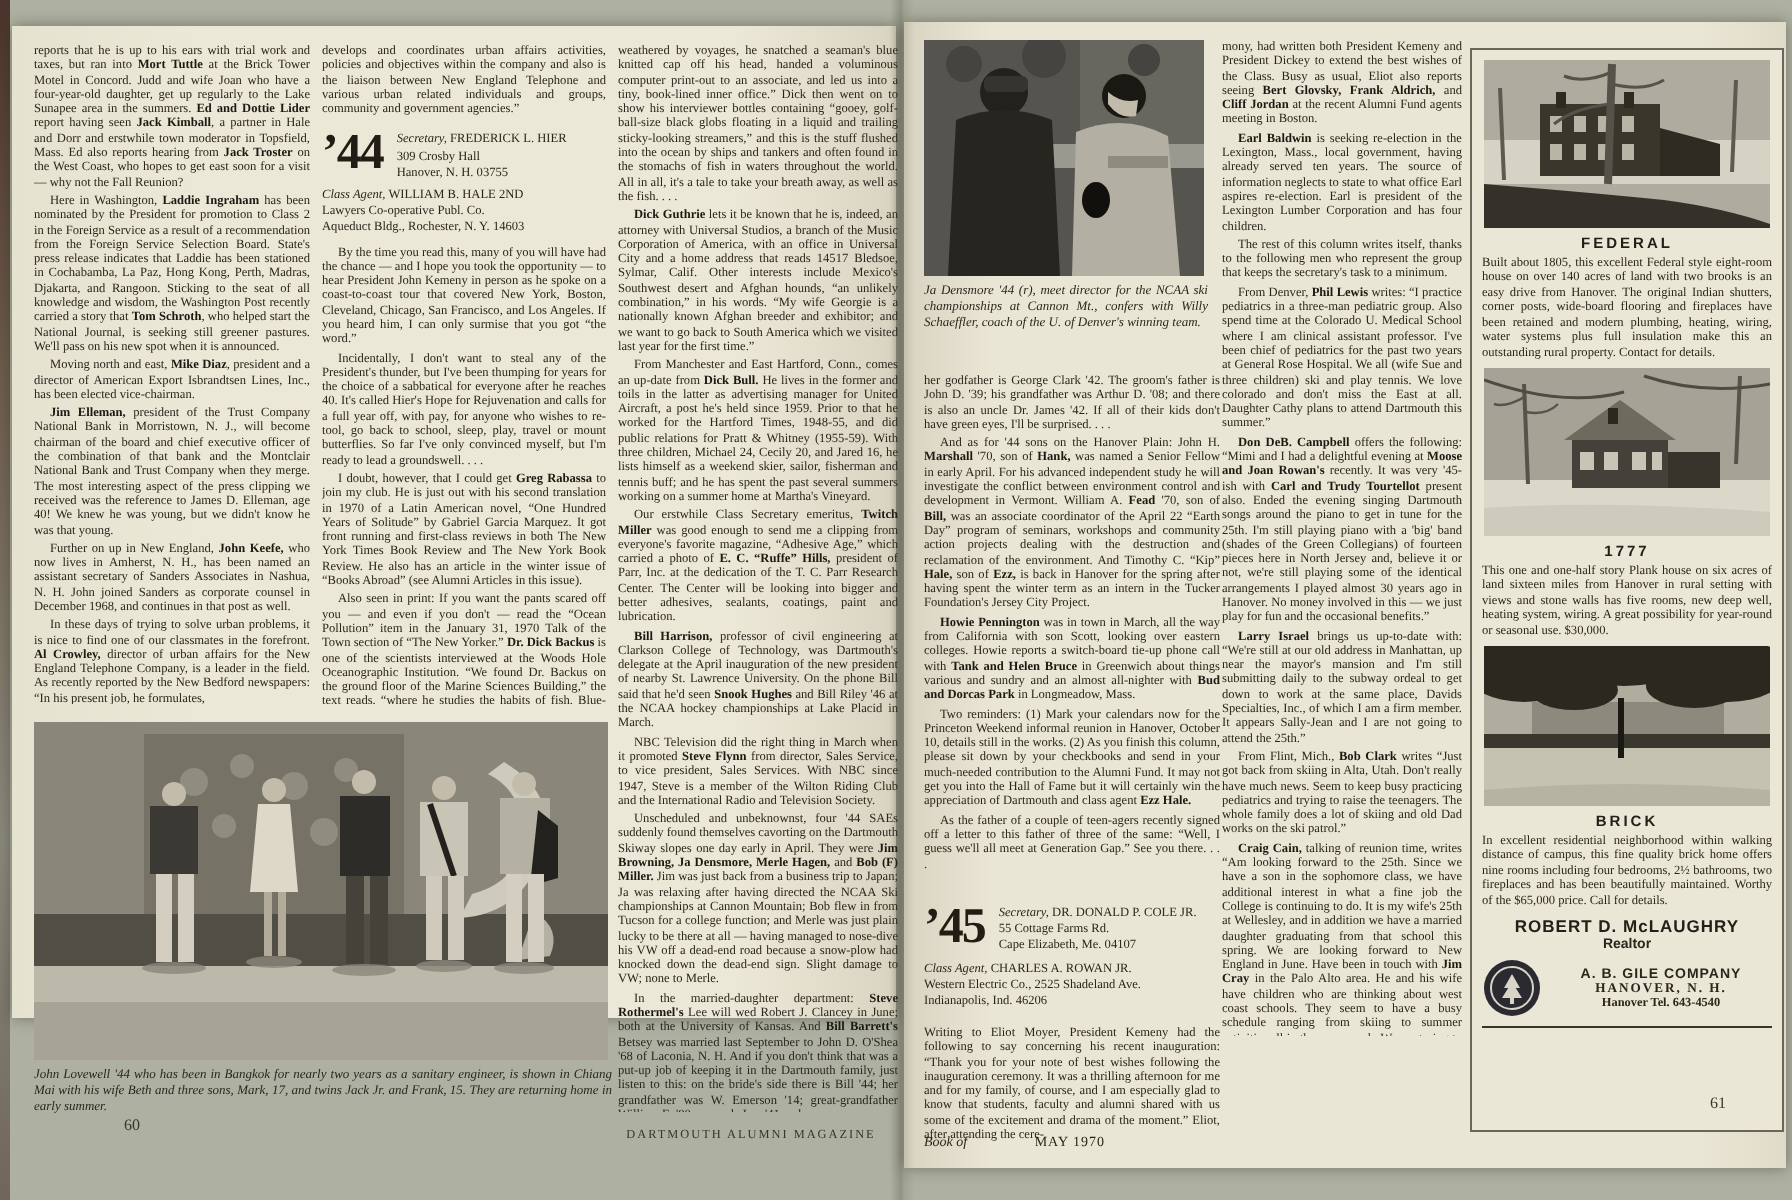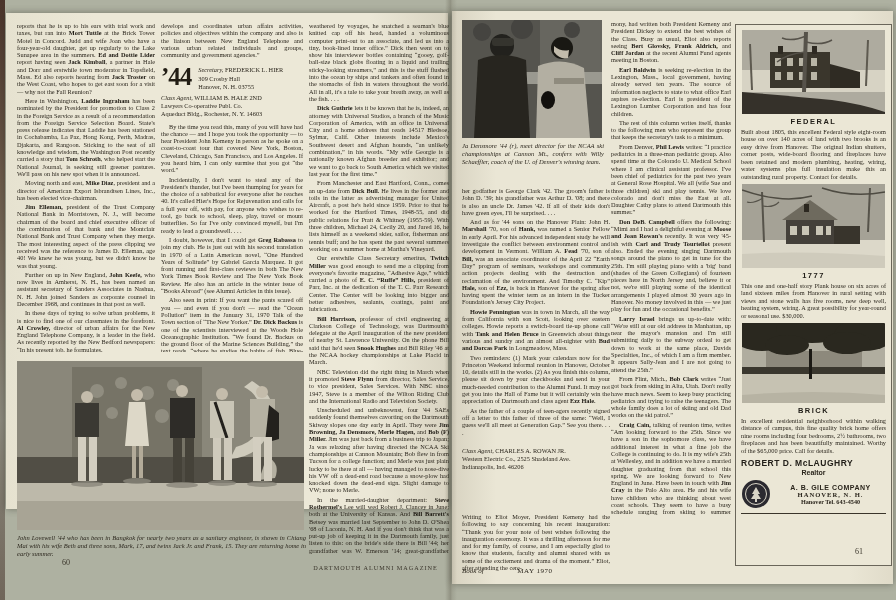--- a/index.html
+++ b/index.html
@@ -26,21 +26,21 @@
   .secline i{font-style:italic;}
   .agentblock{margin:2px 0 4px 0;text-align:left;}
   .photo{position:absolute;overflow:hidden;background:#8f8c80;}
   .photo svg{display:block;}
   .adbox{position:absolute;border:1px solid #6a665a;background:#ebe7d6;padding:5px 5px 4px 5px;box-sizing:border-box;}
   .adphoto{display:block;margin:0 auto;}
   .adtitle{font-family:"Liberation Sans",sans-serif;font-weight:bold;font-size:7.5px;
            letter-spacing:1.5px;text-align:center;margin:3px 0 2px 0;color:#23201a;}
   .adbody{font-size:6.3px;line-height:1.18;text-align:justify;margin-bottom:4px;}
   .rname{font-family:"Liberation Sans",sans-serif;font-weight:bold;font-size:8.5px;
-         letter-spacing:.5px;text-align:left;margin-top:4px;color:#23201a;}
+         letter-spacing:.5px;text-align:center;margin-top:4px;color:#23201a;}
   .rrole{font-family:"Liberation Sans",sans-serif;font-weight:bold;font-size:7px;text-align:center;margin:1px 0 3px 0;}
   .rrow{display:flex;align-items:center;gap:4px;}
   .rcol{flex:1;text-align:center;}
   .rcompany{font-family:"Liberation Sans",sans-serif;font-weight:bold;font-size:7px;letter-spacing:.5px;}
   .rcity{font-weight:bold;font-size:6.6px;letter-spacing:1px;}
   .rtel{font-weight:bold;font-size:6.2px;}
   .rule{border-top:1.5px solid #3a352b;margin-top:4px;}
   .gutter{position:absolute;left:445px;top:0;width:12px;height:600px;
           background:linear-gradient(90deg,rgba(60,55,40,0) 0%,rgba(60,55,40,.25) 45%,rgba(60,55,40,.12) 60%,rgba(60,55,40,0) 100%);}
 </style>
@@ -179,20 +179,28 @@
 
     <div class="col" style="left:10px;top:176px;width:148px;height:258px;">
       <p class="fl">her godfather is George Clark '42. The groom's father is John D. '39; his grandfather was Arthur D. '08; and there is also an uncle Dr. James '42. If all of their kids don't have green eyes, I'll be surprised. . . .</p>
       <p>And as for '44 sons on the Hanover Plain: John H. <b>Marshall</b> '70, son of <b>Hank,</b> was named a Senior Fellow in early April. For his advanced independent study he will investigate the conflict between environment control and development in Vermont. William A. <b>Fead</b> '70, son of <b>Bill,</b> was an associate coordinator of the April 22 “Earth Day” program of seminars, workshops and community action projects dealing with the destruction and reclamation of the environment. And Timothy C. “Kip” <b>Hale,</b> son of <b>Ezz,</b> is back in Hanover for the spring after having spent the winter term as an intern in the Tucker Foundation's Jersey City Project.</p>
       <p><b>Howie Pennington</b> was in town in March, all the way from California with son Scott, looking over eastern colleges. Howie reports a switch-board tie-up phone call with <b>Tank and Helen Bruce</b> in Greenwich about things various and sundry and an almost all-nighter with <b>Bud and Dorcas Park</b> in Longmeadow, Mass.</p>
       <p>Two reminders: (1) Mark your calendars now for the Princeton Weekend informal reunion in Hanover, October 10, details still in the works. (2) As you finish this column, please sit down by your checkbooks and send in your much-needed contribution to the Alumni Fund. It may not get you into the Hall of Fame but it will certainly win the appreciation of Dartmouth and class agent <b>Ezz Hale.</b></p>
       <p>As the father of a couple of teen-agers recently signed off a letter to this father of three of the same: “Well, I guess we'll all meet at Generation Gap.” See you there. . . .</p>
     </div>
 
     <div class="abs" style="left:10px;top:434px;width:152px;">
+      <div class="classhead">
+        <span class="yr">’45</span>
+        <span>
+          <div class="secline"><i>Secretary,</i> <span>DR. DONALD P. COLE JR.</span></div>
+          <div class="secline">55 Cottage Farms Rd.</div>
+          <div class="secline">Cape Elizabeth, Me. 04107</div>
+        </span>
+      </div>
       <div class="agentblock">
         <div class="secline"><i>Class Agent,</i> <span>CHARLES A. ROWAN JR.</span></div>
         <div class="secline">Western Electric Co., 2525 Shadeland Ave.</div>
         <div class="secline">Indianapolis, Ind. 46206</div>
       </div>
     </div>
 
     <div class="col" style="left:10px;top:502px;width:148px;height:58px;">
       <p class="fl">Writing to Eliot Moyer, President Kemeny had the following to say concerning his recent inauguration: “Thank you for your note of best wishes following the inauguration ceremony. It was a thrilling afternoon for me and for my family, of course, and I am especially glad to know that students, faculty and alumni shared with us some of the excitement and drama of the moment.” Eliot, after attending the cere-</p>
     </div>

